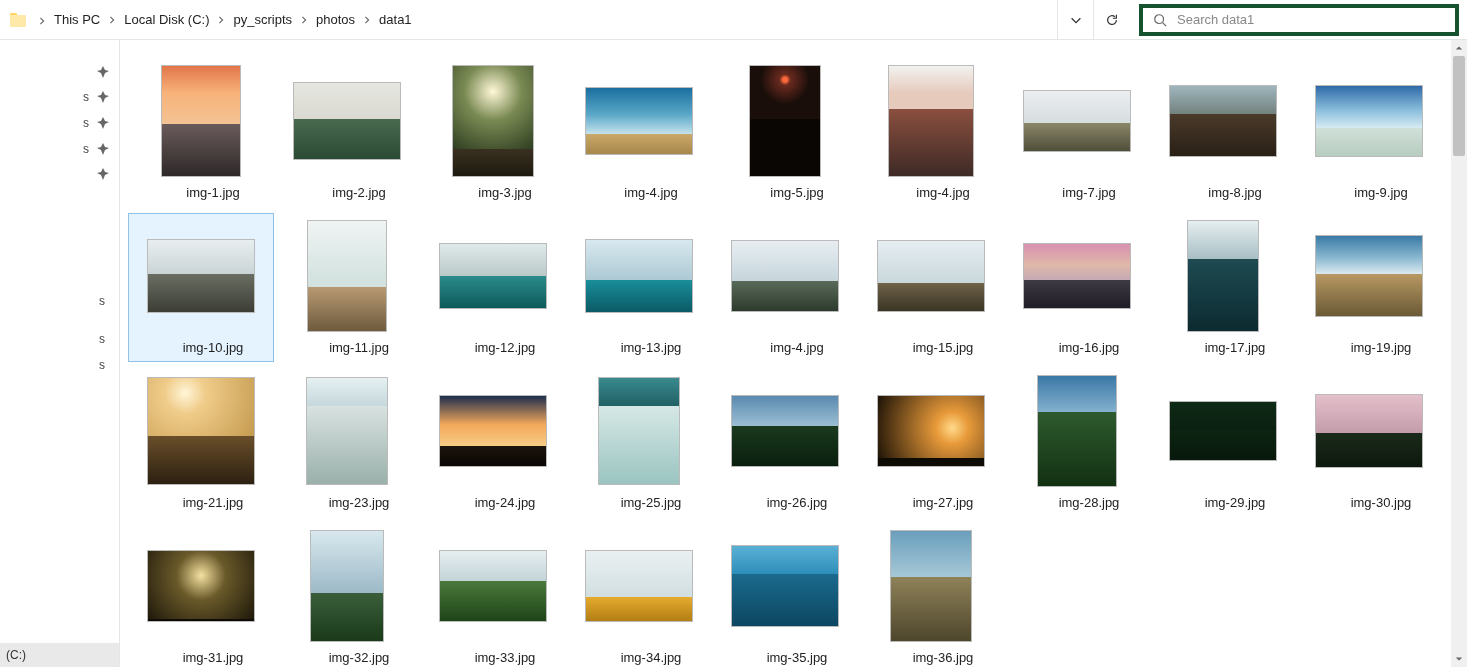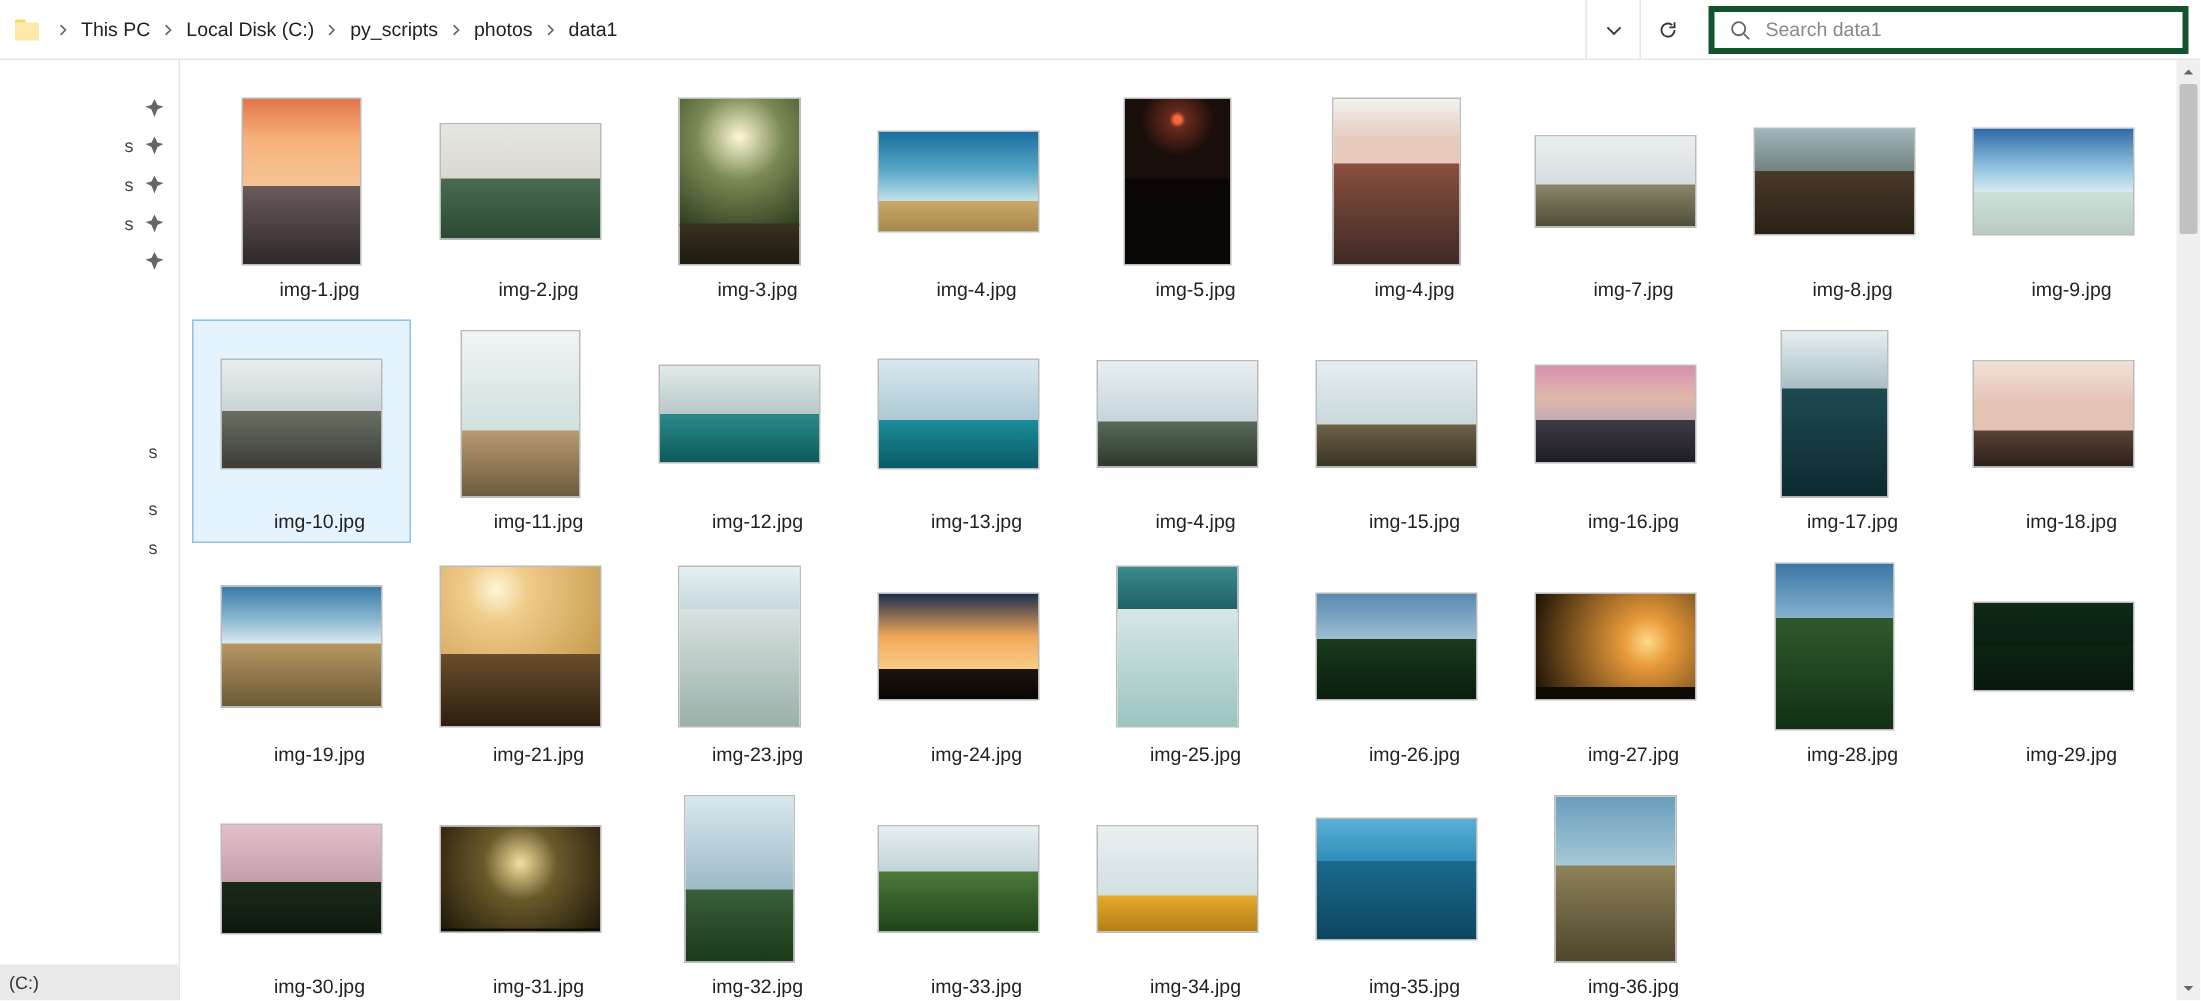--- a/index.html
+++ b/index.html
@@ -307,29 +307,20 @@
           <div class="thumb">
             <div class="img art" style="width: 72px; height: 112px;">
               <div class="sky" style="height: 40px; background: linear-gradient(rgb(230, 238, 240), rgb(164, 188, 194));"></div>
               <div class="ground" style="height: 72px; background: linear-gradient(rgb(30, 74, 82), rgb(12, 42, 48));"></div>
             </div>
           </div>
           <div class="label">img-17.jpg</div>
         </div>
         <div class="item">
           <div class="thumb">
-            <div class="img art" style="width: 108px; height: 72px;">
-              <div class="sky" style="height: 48px; background: linear-gradient(rgb(242, 224, 218), rgb(228, 194, 180) 60%);"></div>
-              <div class="ground" style="height: 24px; background: linear-gradient(rgb(90, 66, 56), rgb(44, 32, 24));"></div>
-            </div>
-          </div>
-          <div class="label">img-18.jpg</div>
-        </div>
-        <div class="item">
-          <div class="thumb">
             <div class="img art" style="width: 108px; height: 82px;">
               <div class="sky" style="height: 40px; background: linear-gradient(rgb(58, 122, 166), rgb(138, 184, 208) 55%, rgb(230, 240, 244));"></div>
               <div class="ground" style="height: 42px; background: linear-gradient(rgb(184, 152, 98), rgb(106, 90, 54));"></div>
             </div>
           </div>
           <div class="label">img-19.jpg</div>
         </div>
         <div class="item">
           <div class="thumb">
             <div class="img art" style="width: 108px; height: 108px;">

